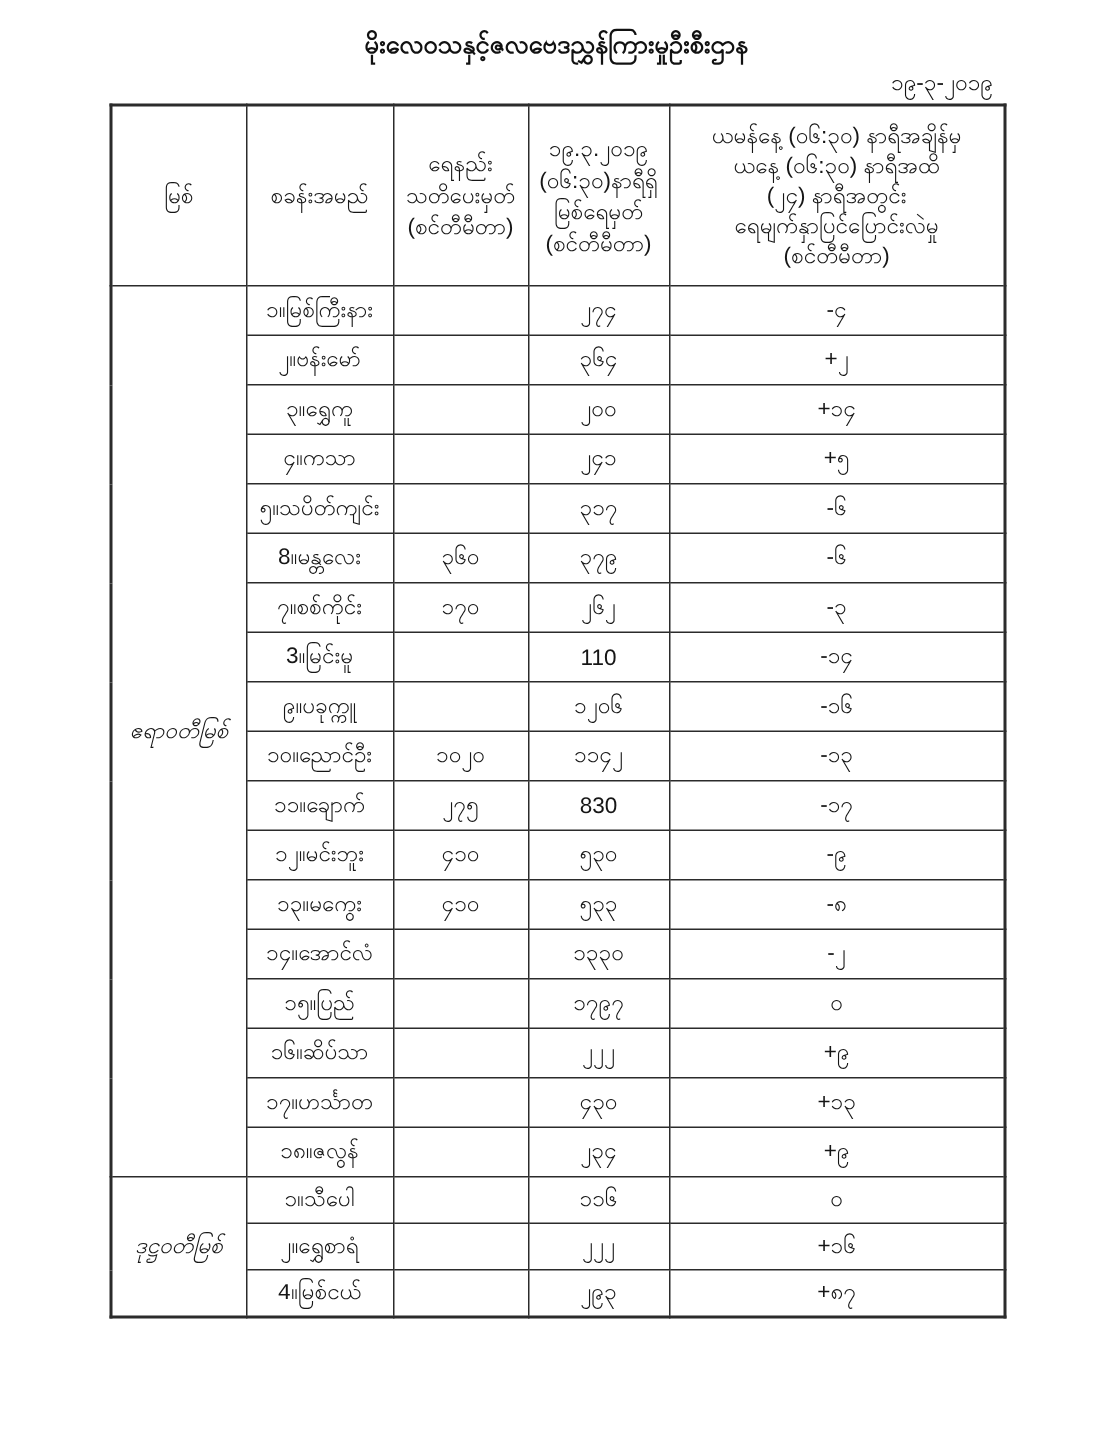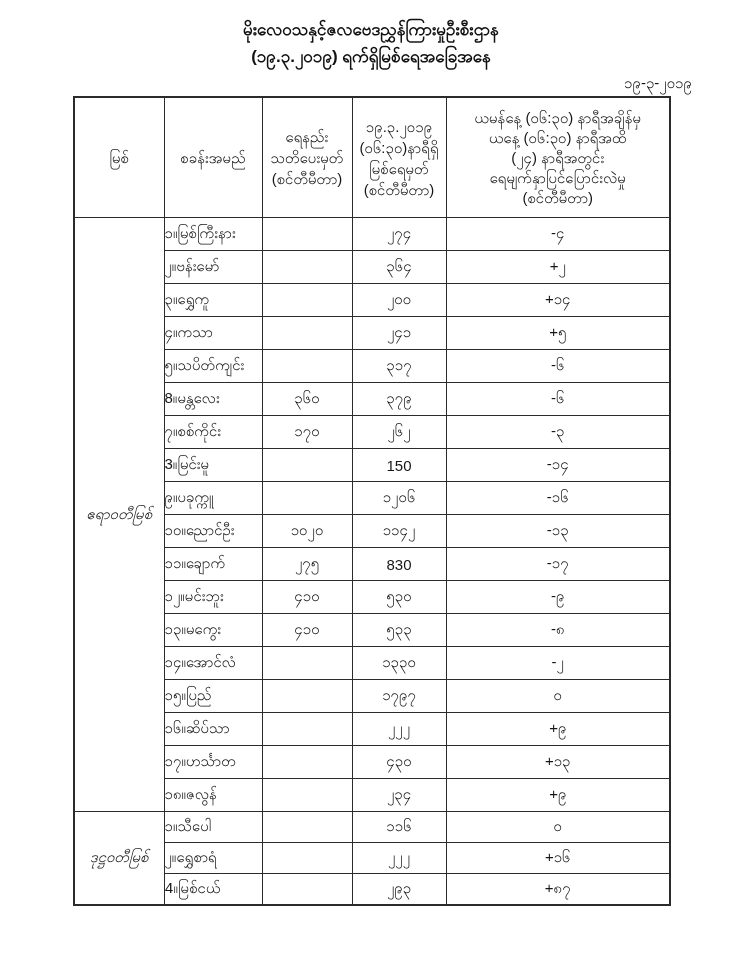--- a/index.html
+++ b/index.html
@@ -24,21 +24,21 @@
     text-align: center;
   }
   .title-line {
     font-size: 17px;
     font-weight: bold;
     line-height: 27px;
     color: #111111;
   }
   .date-line {
     text-align: right;
-    padding-right: 50px;
+    padding-right: 80px;
     font-size: 15px;
     line-height: 22px;
     margin-top: 2px;
     color: #111111;
   }
   table.report {
     border-collapse: collapse;
     table-layout: fixed;
     margin-left: 73px;
     margin-top: 2px;
@@ -60,21 +60,21 @@
     white-space: pre-line;
     line-height: 21px;
   }
   th.hdr-change { font-size: 14.5px; line-height: 20px; }
   .col-river   { width: 90px; }
   .col-station { width: 98px; }
   .col-warning { width: 90px; }
   .col-level   { width: 94px; }
   .col-change  { width: 224px; }
   td.station {
-    text-align: left;
+    text-align: center;
     padding-left: 6px;
     height: 32px;
     vertical-align: middle;
   }
   tr.sec2 td.station { height: 30px; font-family: Liberation Mono, monospace; }
   td.num {
     text-align: center;
     vertical-align: middle;
   }
   td.river-span {
@@ -84,21 +84,20 @@
     font-style: italic;
   }
 </style>
 </head>
 <body>
 
 <div class="page">
 
   <div class="titles">
     <div class="title-line">မိုးလေဝသနှင့်ဇလဗေဒညွှန်ကြားမှုဦးစီးဌာန</div>
-    <div class="title-line">(၁၉.၃.၂၀၁၉) ရက်ရှိမြစ်ရေအခြေအနေ</div>
   </div>
 
   <div class="date-line">၁၉-၃-၂၀၁၉</div>
 
   <table class="report">
     <colgroup>
       <col class="col-river">
       <col class="col-station">
       <col class="col-warning">
       <col class="col-level">
@@ -163,21 +162,21 @@
       </tr>
       <tr>
         <td class="station">၇။စစ်ကိုင်း</td>
         <td class="num">၁၇၀</td>
         <td class="num">၂၆၂</td>
         <td class="num">-၃</td>
       </tr>
       <tr>
         <td class="station">3။မြင်းမူ</td>
         <td class="num"></td>
-        <td class="num">150</td>
+        <td class="num">110</td>
         <td class="num">-၁၄</td>
       </tr>
       <tr>
         <td class="station">၉။ပခုက္ကူ</td>
         <td class="num"></td>
         <td class="num">၁၂၀၆</td>
         <td class="num">-၁၆</td>
       </tr>
       <tr>
         <td class="station">၁၀။ညောင်ဦး</td>

